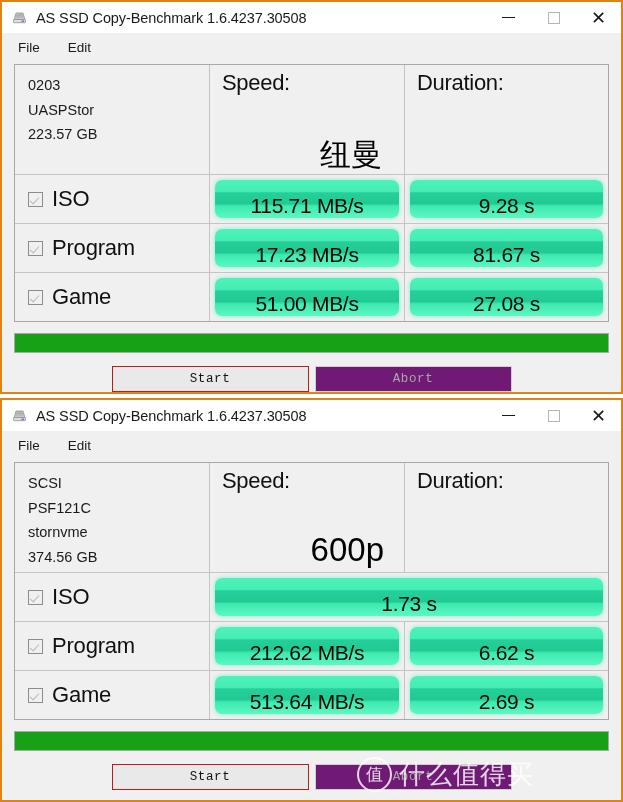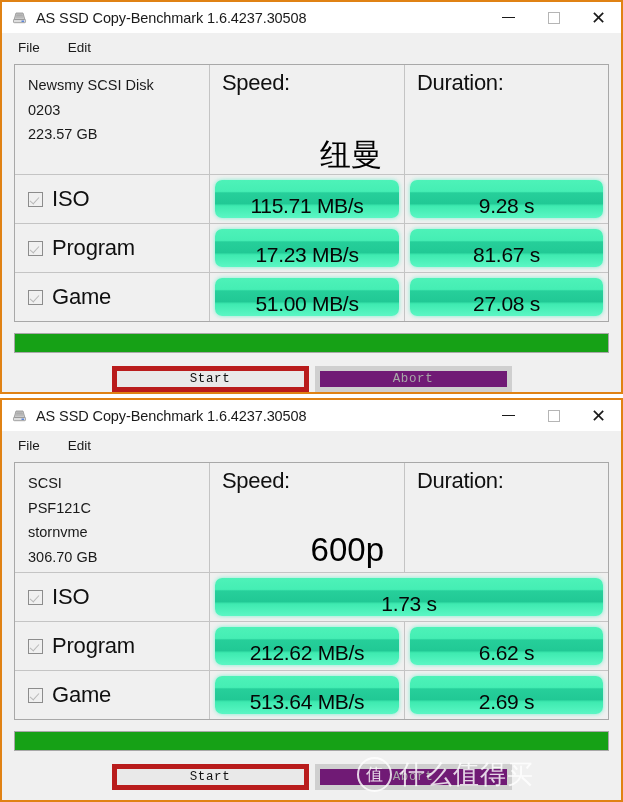--- a/index.html
+++ b/index.html
@@ -241,21 +241,21 @@
   .btnbar {
     margin-top: 13px;
     display: flex;
     justify-content: center;
     gap: 6px;
   }
   .btn {
     width: 197px;
     height: 26px;
     box-sizing: border-box;
-    border: 5px solid #b91c1c;
+    border: 1px solid #b91c1c;
     font-family: "Liberation Mono", monospace;
     font-size: 12.5px;
     display: flex;
     align-items: center;
     justify-content: center;
     letter-spacing: 0.6px;
   }
   .btn.enabled {
     background: #e9e9e9;
     color: #111111;
@@ -333,22 +333,22 @@
       <div class="menuitem">File</div>
       <div class="menuitem">Edit</div>
     </div>
 
     <div class="body-area">
       <div class="grid">
 
         <div class="row header">
           <div class="cell c-label">
             <div class="drive-info">
-              <div>Newsmy  SCSI Disk</div>
               <div>0203</div>
+              <div>UASPStor</div>
               <div>223.57 GB</div>
             </div>
           </div>
           <div class="cell c-speed">
             <div class="colhead">Speed:</div>
             <div class="brandmark">纽曼</div>
           </div>
           <div class="cell c-dur">
             <div class="colhead">Duration:</div>
           </div>
@@ -470,21 +470,21 @@
 
     <div class="body-area">
       <div class="grid">
 
         <div class="row header">
           <div class="cell c-label">
             <div class="drive-info">
               <div>SCSI</div>
               <div>PSF121C</div>
               <div>stornvme</div>
-              <div>306.70 GB</div>
+              <div>374.56 GB</div>
             </div>
           </div>
           <div class="cell c-speed">
             <div class="colhead">Speed:</div>
             <div class="brandmark latin">600p</div>
           </div>
           <div class="cell c-dur">
             <div class="colhead">Duration:</div>
           </div>
         </div>

